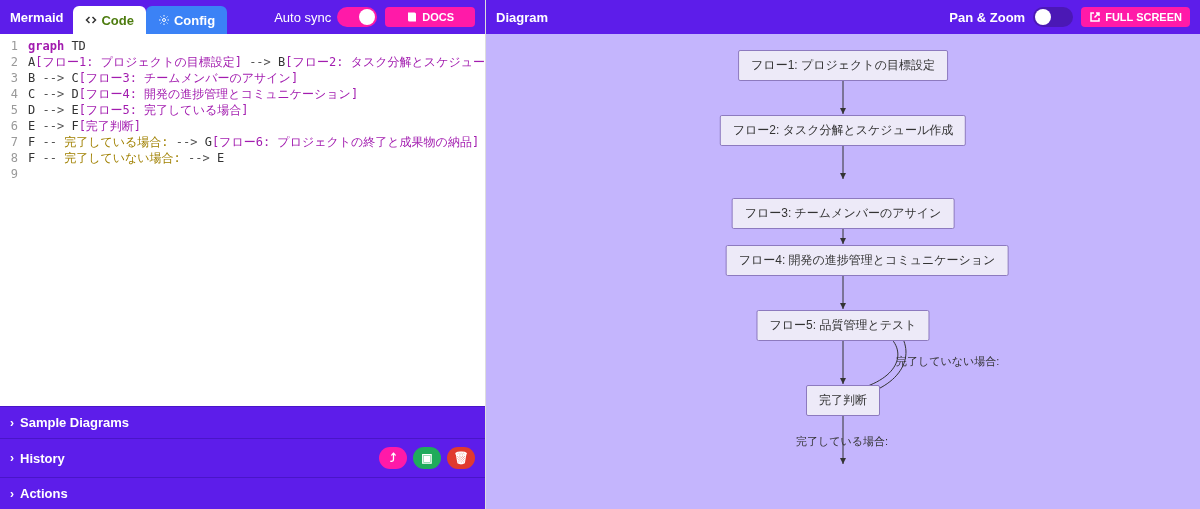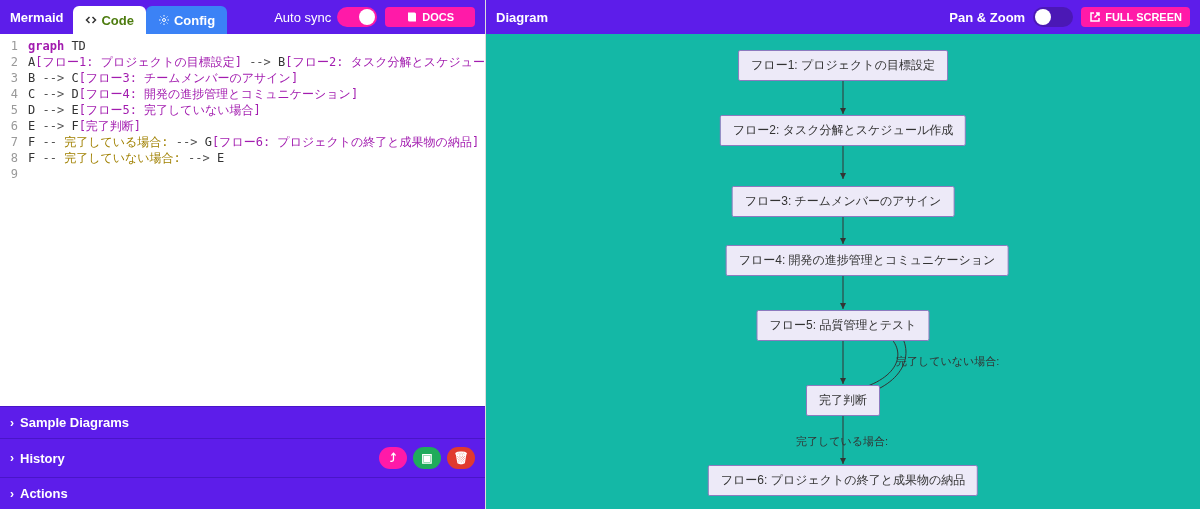--- a/index.html
+++ b/index.html
@@ -38,21 +38,21 @@
   .panels { display:flex; flex-direction:column; }
   .panel { background:#5d1dea; color:#fff; font-weight:700; font-size:13px; padding:8px 10px; border-top:1px solid #4a15c8; display:flex; align-items:center; cursor:pointer; }
   .panel .chev { margin-right:6px; font-size:12px; }
   .panel .pspacer { flex:1; }
   .pillbtn { width:28px; height:22px; border-radius:11px; display:inline-flex; align-items:center; justify-content:center; font-size:12px; margin-left:6px; cursor:pointer; }
   .pill-pink { background:#ff1aa8; color:#fff; }
   .pill-green { background:#1fab5b; color:#fff; }
   .pill-red { background:#e03a2f; color:#fff; }
   .diagram-title { font-weight:700; }
   .rightctrls { display:flex; align-items:center; gap:8px; }
-  .canvas { flex:1; position:relative; background:#14b8a6; overflow:hidden; }
+  .canvas { flex:1; position:relative; background:#c4b5fd; overflow:hidden; }
   .dnode { position:absolute; left:50%; transform:translateX(-50%); background:#edeaf8; border:1px solid #8d7abf; border-radius:2px; font-size:12px; color:#333; padding:6px 12px; white-space:nowrap; text-align:center; }
   .dlabel { position:absolute; font-size:11px; color:#333; white-space:nowrap; }
   svg.arrows { position:absolute; inset:0; width:100%; height:100%; }
   .arrow { stroke:#333; stroke-width:1; fill:none; marker-end:url(#ah); }
   .ico { width:12px; height:12px; display:inline-block; }
 </style>
 </head>
 <body>
 
 <div class="app">
@@ -100,21 +100,21 @@
         <div>6</div>
         <div>7</div>
         <div>8</div>
         <div>9</div>
       </div>
       <div class="codecol">
         <div class="codeline"><span class="tok-kw">graph</span> <span class="tok-dir">TD</span></div>
         <div class="codeline"><span class="tok-id">A</span><span class="tok-br">[フロー1: プロジェクトの目標設定]</span><span class="tok-arrow"> --&gt; </span><span class="tok-id">B</span><span class="tok-br">[フロー2: タスク分解とスケジュー</span></div>
         <div class="codeline"><span class="tok-id">B</span><span class="tok-arrow"> --&gt; </span><span class="tok-id">C</span><span class="tok-br">[フロー3: チームメンバーのアサイン]</span></div>
         <div class="codeline"><span class="tok-id">C</span><span class="tok-arrow"> --&gt; </span><span class="tok-id">D</span><span class="tok-br">[フロー4: 開発の進捗管理とコミュニケーション]</span></div>
-        <div class="codeline"><span class="tok-id">D</span><span class="tok-arrow"> --&gt; </span><span class="tok-id">E</span><span class="tok-br">[フロー5: 完了していない場合]</span></div>
+        <div class="codeline"><span class="tok-id">D</span><span class="tok-arrow"> --&gt; </span><span class="tok-id">E</span><span class="tok-br">[フロー5: 完了している場合]</span></div>
         <div class="codeline"><span class="tok-id">E</span><span class="tok-arrow"> --&gt; </span><span class="tok-id">F</span><span class="tok-br">[完了判断]</span></div>
         <div class="codeline"><span class="tok-id">F</span><span class="tok-arrow"> -- </span><span class="tok-str">完了している場合:</span><span class="tok-arrow"> --&gt; </span><span class="tok-id">G</span><span class="tok-br">[フロー6: プロジェクトの終了と成果物の納品]</span></div>
         <div class="codeline"><span class="tok-id">F</span><span class="tok-arrow"> -- </span><span class="tok-str">完了していない場合:</span><span class="tok-arrow"> --&gt; </span><span class="tok-id">E</span></div>
         <div class="codeline"></div>
       </div>
     </div>
 
     <div class="panels">
       <div class="panel">
         <span class="chev">›</span>
@@ -171,23 +171,22 @@
         <line class="arrow" x1="357" y1="173" x2="357" y2="210"></line>
         <line class="arrow" x1="357" y1="238" x2="357" y2="275"></line>
         <line class="arrow" x1="357" y1="303" x2="357" y2="350"></line>
         <line class="arrow" x1="357" y1="378" x2="357" y2="430"></line>
         <path class="arrow" d="M376 354 C 420 340, 420 310, 395 297"></path>
         <path class="arrow" d="M405 290 C 430 310, 425 345, 380 360"></path>
       </svg>
 
       <div class="dnode" style="top:16px;"><span>フロー1: プロジェクトの目標設定</span></div>
       <div class="dnode" style="top:81px;"><span>フロー2: タスク分解とスケジュール作成</span></div>
-      <div class="dnode" style="top:152px;text-align:right;"><span>フロー3: チームメンバーのアサイン</span></div>
+      <div class="dnode" style="top:164px;text-align:right;"><span>フロー3: チームメンバーのアサイン</span></div>
       <div class="dnode" style="top:211px;margin-left:24px;"><span>フロー4: 開発の進捗管理とコミュニケーション</span></div>
       <div class="dnode" style="top:276px;"><span>フロー5: 品質管理とテスト</span></div>
       <div class="dnode" style="top:351px;"><span>完了判断</span></div>
-      <div class="dnode" style="top:431px;"><span>フロー6: プロジェクトの終了と成果物の納品</span></div>
 
       <div class="dlabel" style="top:320px; left:410px;">完了していない場合:</div>
       <div class="dlabel" style="top:400px; left:310px;">完了している場合:</div>
     </div>
   </div>
 </div>
 
 </body></html>

